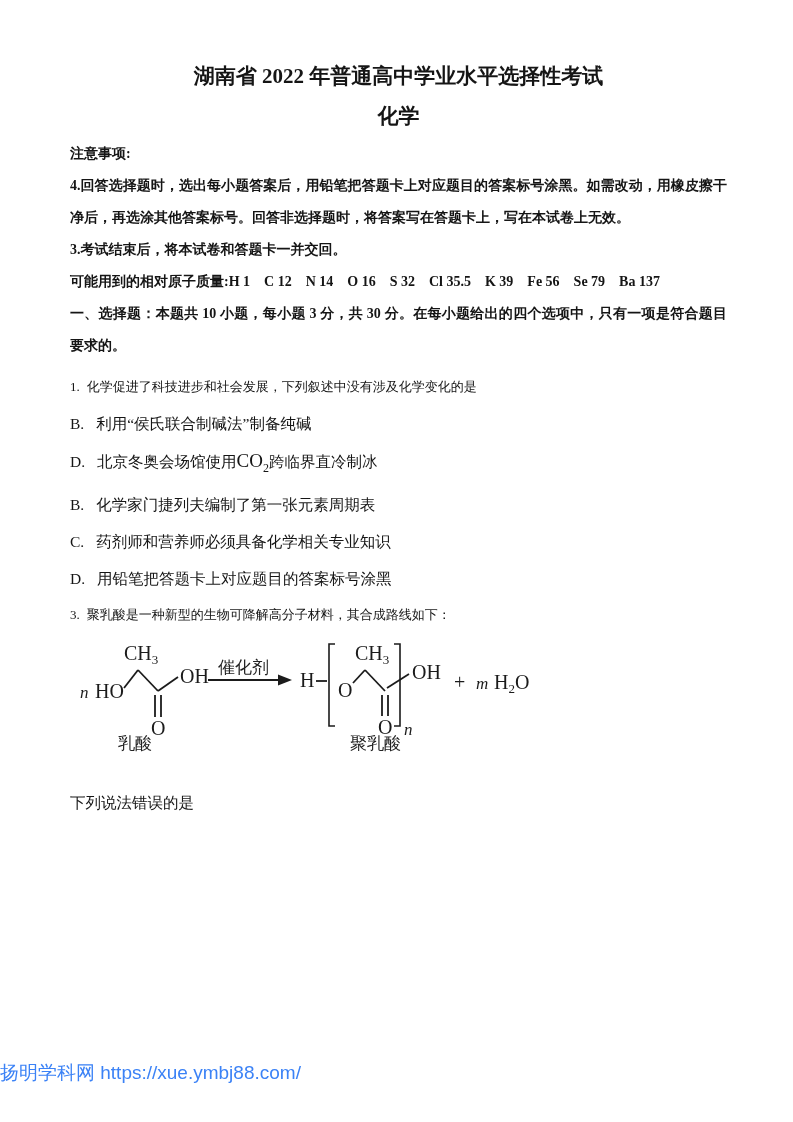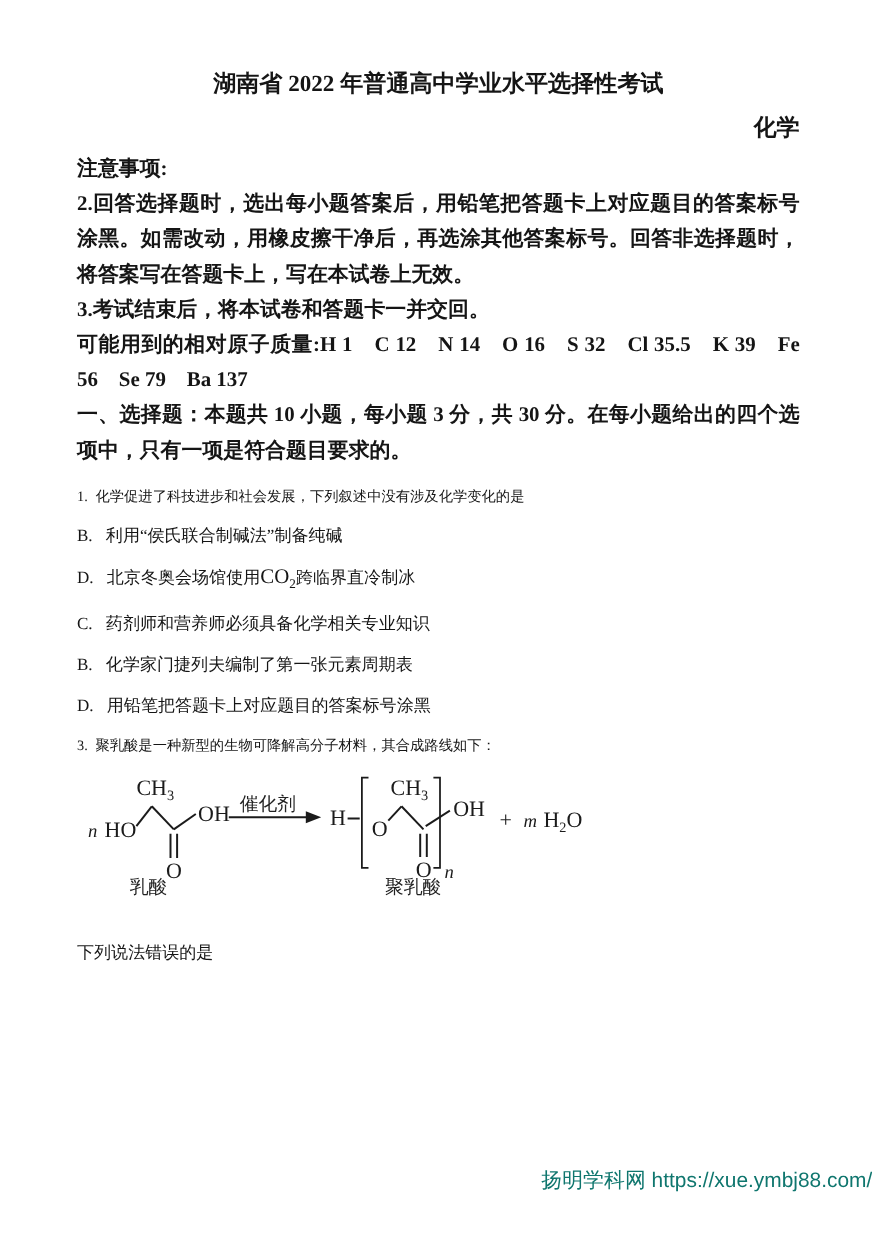--- a/index.html
+++ b/index.html
@@ -2,63 +2,63 @@
 <html><head>
 <meta charset="utf-8">
 <style>
   html,body{margin:0;padding:0;background:#ffffff;}
   .page{
     width:793px;height:1122px;position:relative;overflow:hidden;background:#ffffff;
     font-family:"Liberation Serif","DejaVu Serif",serif;color:#151515;
   }
   .content{padding:62px 66px 0 70px;}
   .title{font-size:21px;font-weight:700;text-align:center;line-height:28px;margin:0 0 12px 0;}
-  .subject{font-size:21px;font-weight:700;text-align:right;line-height:28px;margin:0 0 8px 0;}
-  .bold-par{font-weight:700;font-size:19px;line-height:32px;text-align:justify;margin:0;white-space:pre-wrap;}
+  .subject{font-size:21px;font-weight:700;text-align:center;line-height:28px;margin:0 0 8px 0;}
+  .bold-par{font-weight:700;font-size:14px;line-height:32px;text-align:justify;margin:0;white-space:pre-wrap;}
   .q-stem{font-size:13px;line-height:22px;margin:14px 0 0 0;}
   .q-stem .num{margin-right:7px;}
   .opt{font-size:15.5px;line-height:22px;margin:15px 0 0 0;}
   .opt .lab{margin-right:12px;}
   .formula{font-size:19px;font-family:"Liberation Serif","DejaVu Serif",serif;}
   .formula sub{font-size:12px;}
   .diagram-wrap{margin:10px 0 0 2px;}
   .followup{font-size:15.5px;line-height:22px;margin:34px 0 0 0;}
   .footer{
-    position:absolute;left:0;right:0;top:1060px;text-align:right;
+    position:absolute;left:0;right:0;top:1060px;text-align:left;
     font-family:"Liberation Sans","DejaVu Sans",sans-serif;
-    font-size:19px;color:#0f766e;
+    font-size:19px;color:#3b82f6;
   }
   svg .atom{font-family:"Liberation Serif","DejaVu Serif",serif;font-size:20px;fill:#1b1b1b;}
   svg .sub{font-size:13px;}
   svg .coeff{font-style:italic;font-size:17px;}
   svg .cjk{font-size:17px;fill:#222;}
   svg .bond{stroke:#1b1b1b;stroke-width:1.8;fill:none;}
   svg .bracket{stroke:#1b1b1b;stroke-width:1.6;fill:none;}
 </style>
 </head>
 <body>
 
 <div class="page">
   <div class="content">
 
     <h1 class="title">湖南省 2022 年普通高中学业水平选择性考试</h1>
     <h2 class="subject">化学</h2>
 
     <p class="bold-par">注意事项:</p>
-    <p class="bold-par">2.回答选择题时，选出每小题答案后，用铅笔把答题卡上对应题目的答案标号涂黑。如需改动，用橡皮擦干净后，再选涂其他答案标号。回答非选择题时，将答案写在答题卡上，写在本试卷上无效。</p>
+    <p class="bold-par">4.回答选择题时，选出每小题答案后，用铅笔把答题卡上对应题目的答案标号涂黑。如需改动，用橡皮擦干净后，再选涂其他答案标号。回答非选择题时，将答案写在答题卡上，写在本试卷上无效。</p>
     <p class="bold-par">3.考试结束后，将本试卷和答题卡一并交回。</p>
     <p class="bold-par">可能用到的相对原子质量:H 1　C 12　N 14　O 16　S 32　Cl 35.5　K 39　Fe 56　Se 79　Ba 137</p>
     <p class="bold-par">一、选择题：本题共 10 小题，每小题 3 分，共 30 分。在每小题给出的四个选项中，只有一项是符合题目要求的。</p>
 
     <p class="q-stem"><span class="num">1.</span><span>化学促进了科技进步和社会发展，下列叙述中没有涉及化学变化的是</span></p>
     <p class="opt"><span class="lab">B.</span><span>利用“侯氏联合制碱法”制备纯碱</span></p>
     <p class="opt"><span class="lab">D.</span><span>北京冬奥会场馆使用</span><span class="formula"><span>CO</span><sub>2</sub></span><span>跨临界直冷制冰</span></p>
 
+    <p class="opt"><span class="lab">B.</span><span>化学家门捷列夫编制了第一张元素周期表</span></p>
     <p class="opt"><span class="lab">C.</span><span>药剂师和营养师必须具备化学相关专业知识</span></p>
-    <p class="opt"><span class="lab">B.</span><span>化学家门捷列夫编制了第一张元素周期表</span></p>
     <p class="opt"><span class="lab">D.</span><span>用铅笔把答题卡上对应题目的答案标号涂黑</span></p>
 
     <p class="q-stem"><span class="num">3.</span><span>聚乳酸是一种新型的生物可降解高分子材料，其合成路线如下：</span></p>
 
     <div class="diagram-wrap">
       <svg width="520" height="118" viewBox="0 0 520 118">
 
         <g>
           <text class="atom coeff" x="8" y="62">n</text>
           <text class="atom" x="23" y="62">HO</text>

